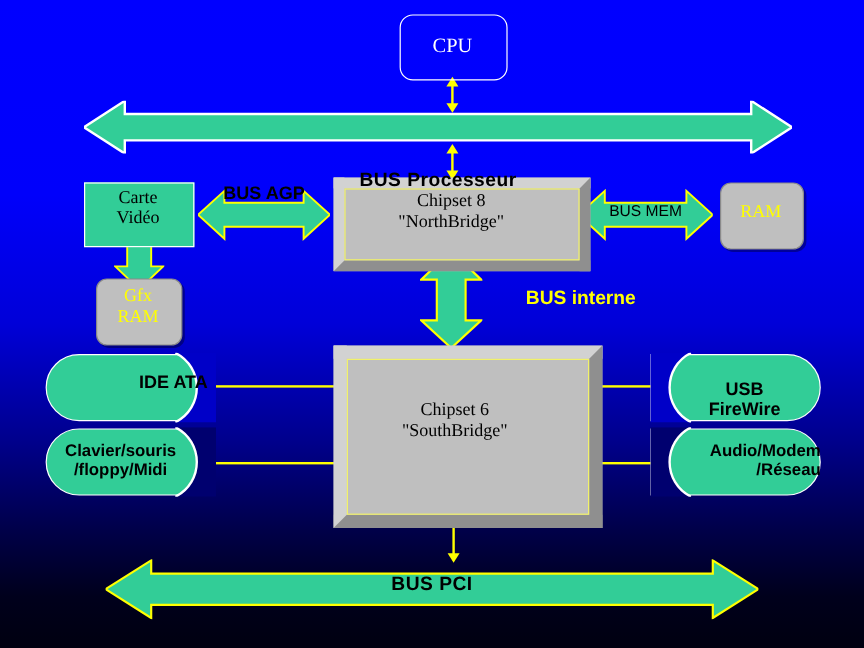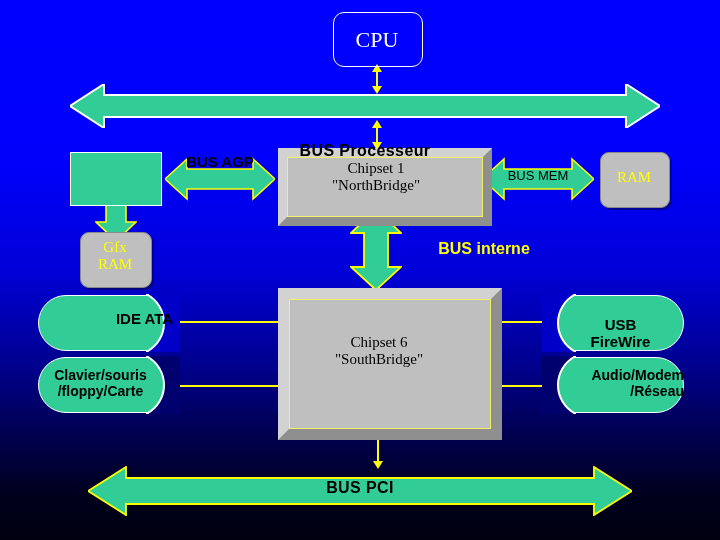--- a/index.html
+++ b/index.html
@@ -122,52 +122,54 @@
 
   
   .arrow-svg { position: absolute; z-index: 3; }
 </style>
 </head>
 <body>
 
 <div id="stage">
 
   <div class="cpu-box" style="left:333px; top:12px; width:88px; height:53px;"></div>
-  <div class="lbl serif" style="left:333px; top:28px; width:88px; color:#ffffff; font-size:22px;">CPU</div>
+  <div class="lbl serif" style="left:333px; top:28px; width:88px; color:#ffffff; font-size:17px;">CPU</div>
 
   <div class="yline-v" style="left:376px; top:66px; height:26px;"></div>
   <div class="yhead up" style="left:372px; top:64px;"></div>
   <div class="yhead down" style="left:372px; top:86px;"></div>
 
   <svg class="arrow-svg" style="left:70px; top:84px;" width="590" height="44" viewBox="0 0 590 44">
     <polygon points="0,22 34,0 34,11 556,11 556,0 590,22 556,44 556,33 34,33 34,44" fill="#32cd97" stroke="#ffffff" stroke-width="2"></polygon>
   </svg>
   <div class="lbl sans" style="left:70px; top:95px; width:590px; color:#000000; font-size:16px; font-weight:bold; letter-spacing:0.4px;margin-top:47px;">BUS Processeur</div>
 
   <div class="yline-v" style="left:376px; top:122px; height:28px;"></div>
   <div class="yhead up" style="left:372px; top:120px;"></div>
   <div class="yhead down" style="left:372px; top:142px;"></div>
 
   <div class="green-rect" style="left:70px; top:152px; width:90px; height:52px;"></div>
+  <div class="lbl serif" style="left:70px; top:157px; width:90px; color:#000000; font-size:15px;">Carte
+Vidéo</div>
 
   <svg class="arrow-svg" style="left:95px; top:200px;" width="42" height="42" viewBox="0 0 42 42">
     <polygon points="11,0 31,0 31,22 41,22 21,41 1,22 11,22" fill="#32cd97" stroke="#ffff00" stroke-width="1.6"></polygon>
   </svg>
 
   <div class="grey-round" style="left:80px; top:232px; width:70px; height:54px;"></div>
   <div class="lbl serif" style="left:80px; top:239px; width:70px; color:#ffff00; font-size:15px;">Gfx
 RAM</div>
 
   <svg class="arrow-svg" style="left:165px; top:157px;" width="110" height="44" viewBox="0 0 110 44">
     <polygon points="0,22 22,2 22,12 88,12 88,2 110,22 88,42 88,32 22,32 22,42" fill="#32cd97" stroke="#ffff00" stroke-width="1.6"></polygon>
   </svg>
   <div class="lbl sans" style="left:165px; top:154px; width:110px; color:#000000; font-size:15px; font-weight:bold;">BUS AGP</div>
 
   <div class="chipset" style="left:278px; top:148px; width:196px; height:60px; border-width:9px;"></div>
-  <div class="lbl serif" style="left:278px; top:160px; width:196px; color:#000000; font-size:15px;">Chipset 1
+  <div class="lbl serif" style="left:278px; top:160px; width:196px; color:#000000; font-size:15px;">Chipset 8
 "NorthBridge"</div>
 
   <svg class="arrow-svg" style="left:482px; top:157px;" width="112" height="44" viewBox="0 0 112 44">
     <polygon points="0,22 22,2 22,12 90,12 90,2 112,22 90,42 90,32 22,32 22,42" fill="#32cd97" stroke="#ffff00" stroke-width="1.6"></polygon>
   </svg>
   <div class="lbl sans" style="left:482px; top:169px; width:112px; color:#000000; font-size:13px; font-weight:normal;">BUS MEM</div>
 
   <div class="grey-round" style="left:600px; top:152px; width:68px; height:54px;"></div>
   <div class="lbl serif" style="left:600px; top:169px; width:68px; color:#ffff00; font-size:15px;">RAM</div>
 
@@ -187,21 +189,21 @@
   <div class="yline-h" style="left:160px; top:321px; width:122px;"></div>
   <div class="yhead left" style="left:154px; top:317px;"></div>
 
   <div class="delay left" style="left:38px; top:357px; width:140px; height:54px;">
     <svg class="notch" style="right:-1px;" width="34" height="58" viewBox="0 0 34 58" preserveAspectRatio="none">
       <path d="M34,0 L0,0 C24,12 24,46 0,58 L34,58 Z" fill="#00006f"></path>
       <path d="M0,0 C24,12 24,46 0,58" fill="none" stroke="#ffffff" stroke-width="2"></path>
     </svg>
   </div>
   <div class="lbl sans" style="left:38px; top:368px; width:125px; color:#000000; font-size:14px; font-weight:bold;">Clavier/souris
-/floppy/Carte</div>
+/floppy/Midi</div>
 
   <div class="yline-h" style="left:160px; top:385px; width:122px;"></div>
   <div class="yhead left" style="left:154px; top:381px;"></div>
 
   <div class="chipset" style="left:278px; top:288px; width:202px; height:130px; border-width:11px;"></div>
   <div class="lbl serif" style="left:278px; top:334px; width:202px; color:#000000; font-size:15px;">Chipset 6
 "SouthBridge"</div>
 
   <div class="delay right" style="left:542px; top:295px; width:140px; height:54px;">
     <svg class="notch" style="left:-1px;" width="34" height="58" viewBox="0 0 34 58" preserveAspectRatio="none">

